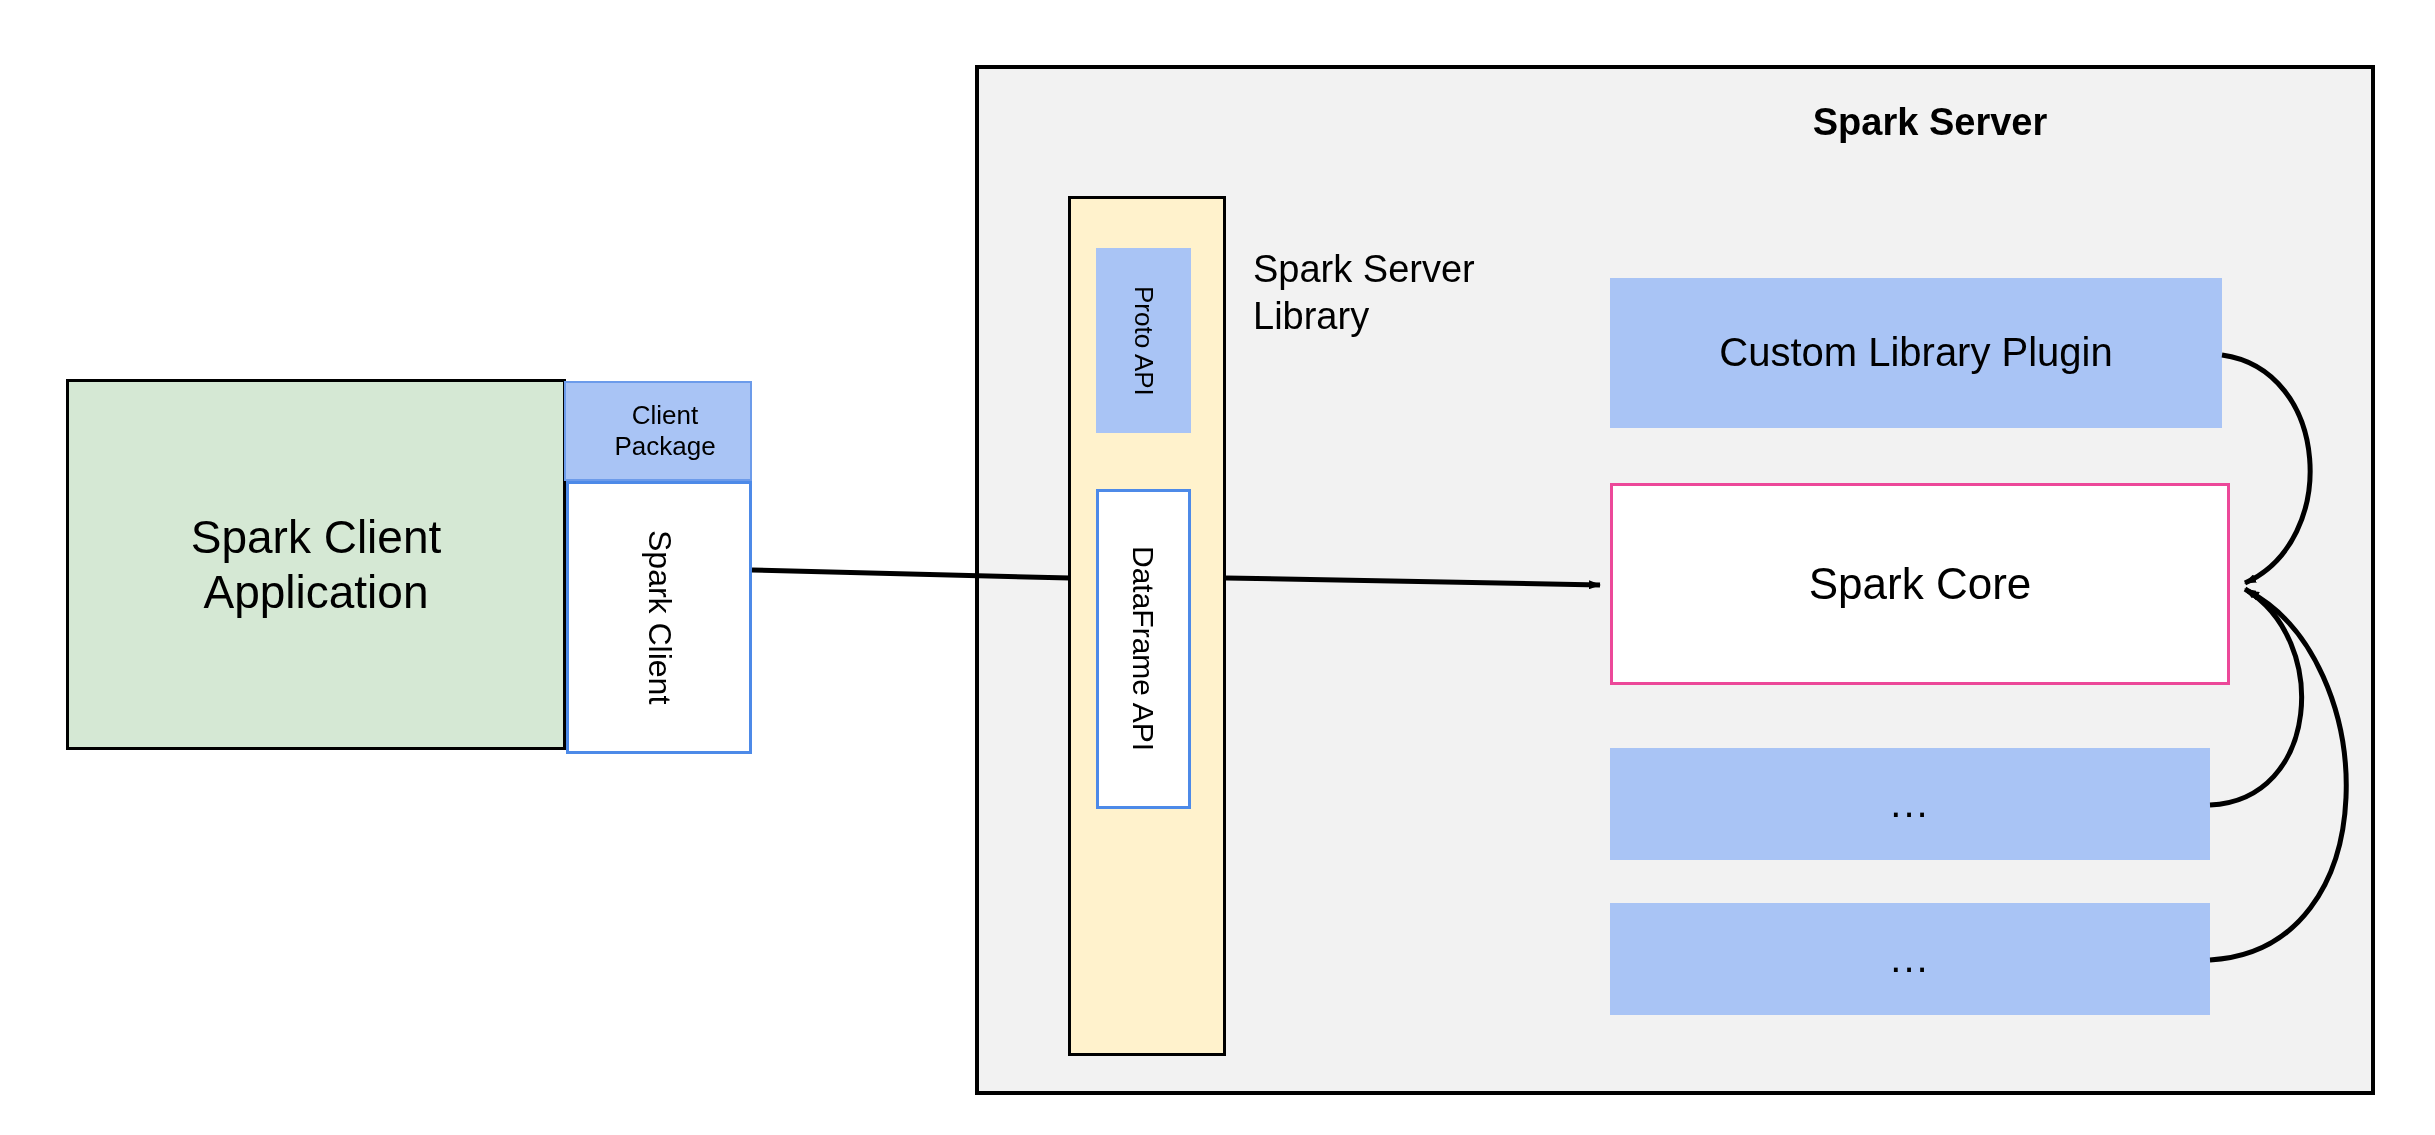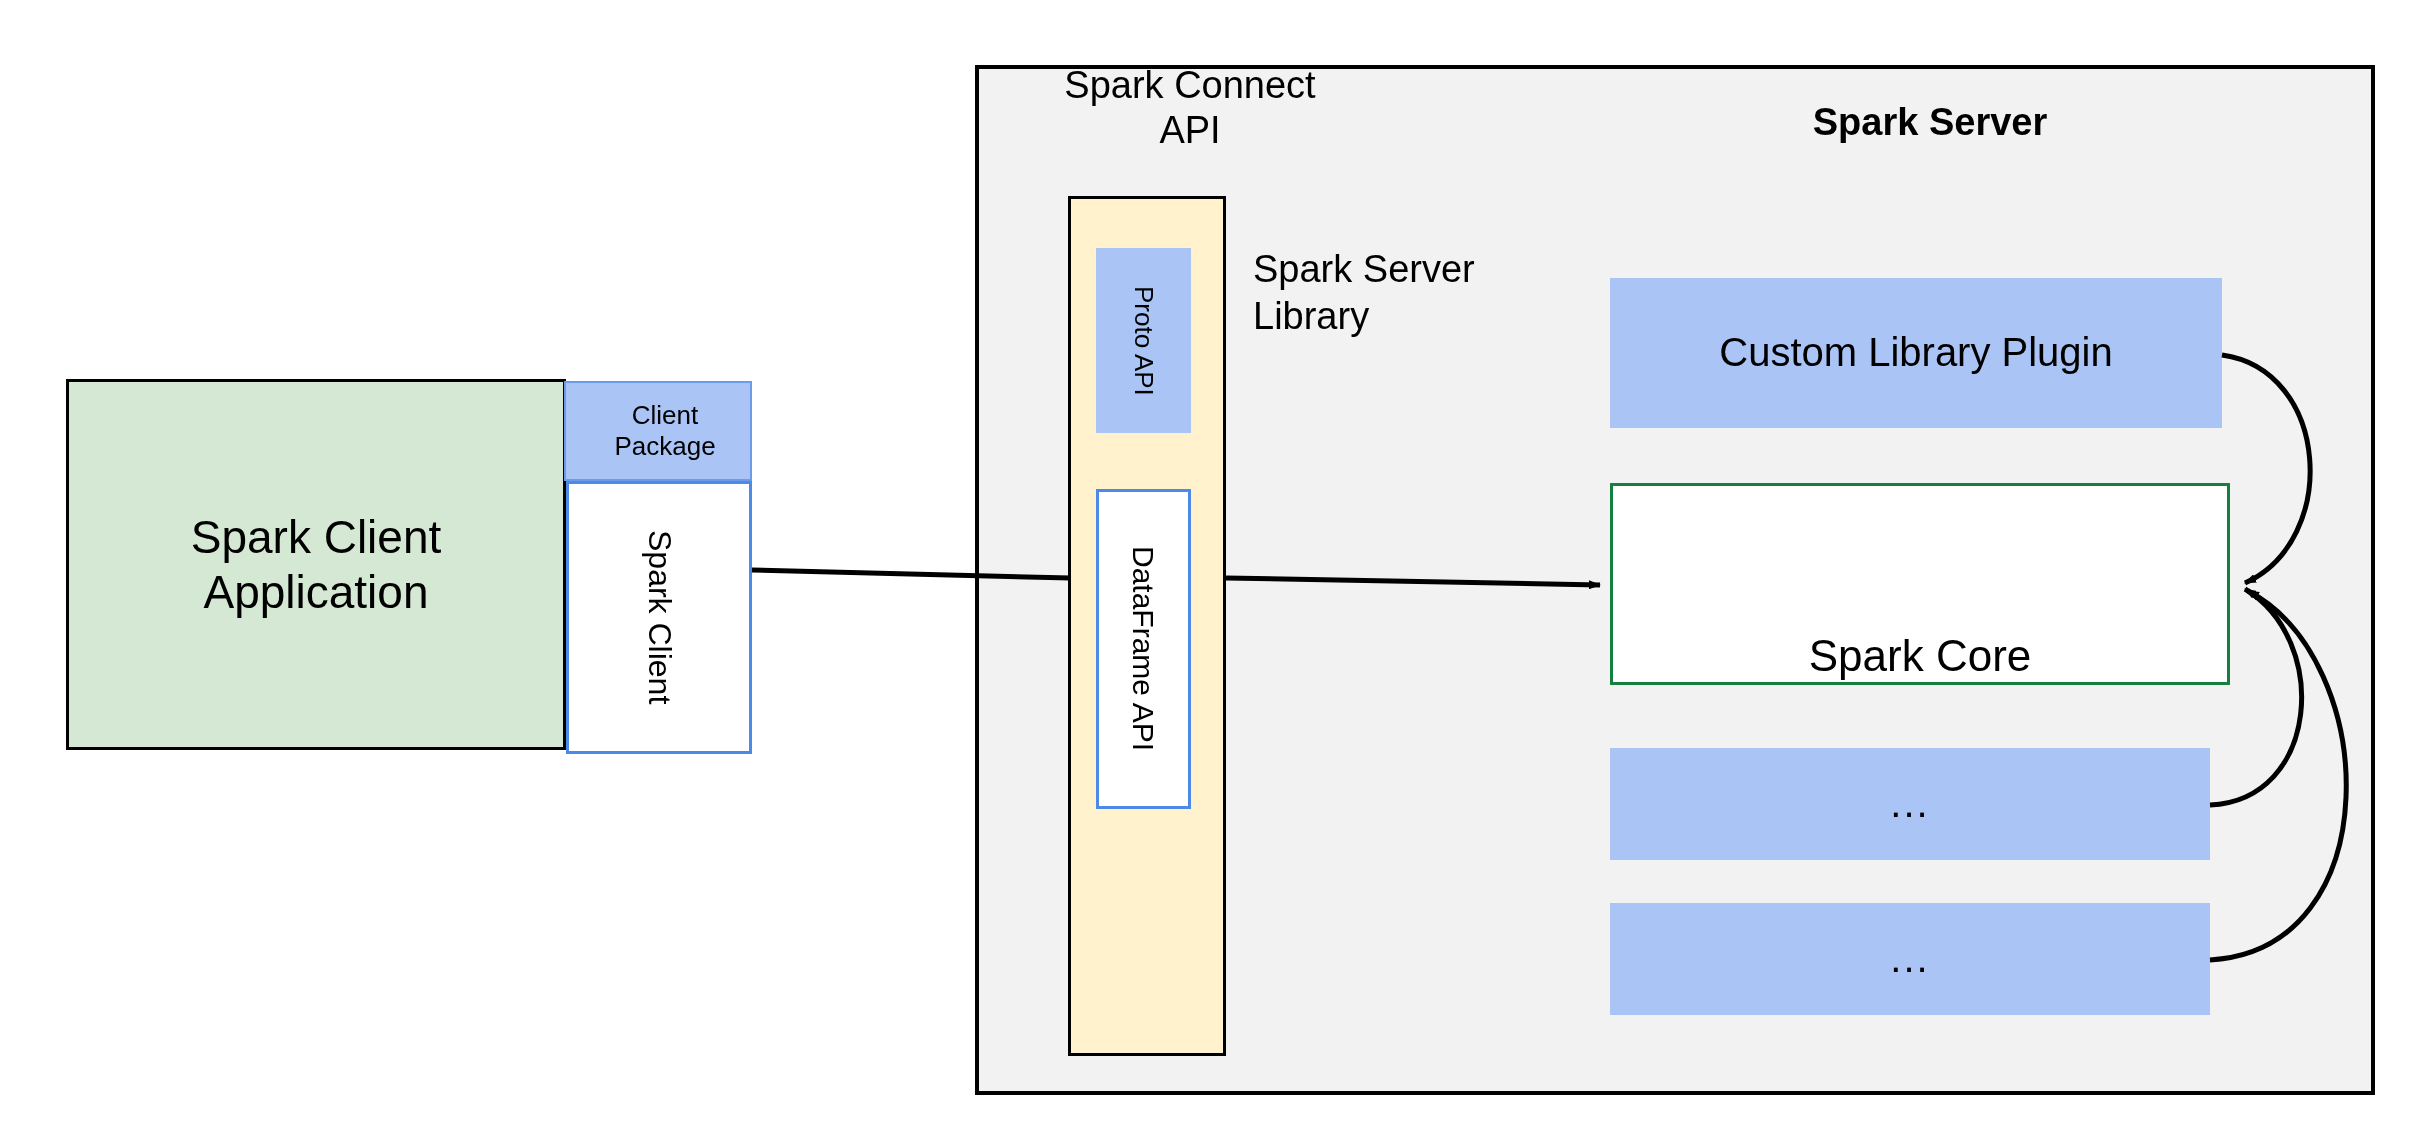--- a/index.html
+++ b/index.html
@@ -98,42 +98,39 @@
   .plugin-box {
     background: #a9c4f5;
     border: none;
     align-items: center;
   }
   .plugin-label { font-size: 40px; }
   .ellipsis-label { font-size: 40px; letter-spacing: 2px; }
 
   #spark-core-box {
     background: #ffffff;
-    border: 3px solid #15803d;
-    align-items: flex-end;
+    border: 3px solid #ec4899;
   }
   #spark-core-label { font-size: 44px; }
 
   #edges {
     position: absolute;
     left: 0; top: 0;
     width: 2435px;
     height: 1135px;
     pointer-events: none;
   }
 </style>
 </head>
 <body>
 
 <div id="canvas">
 
   <div class="box" id="spark-server-box" style="left:975px; top:65px; width:1400px; height:1030px;"></div>
 
-  <div class="box ctr" id="spark-connect-api-label" style="left:1000px; top:62px; width:380px; height:92px;">Spark Connect
-API</div>
 
   <div class="box ctr" id="spark-server-title" style="left:1570px; top:100px; width:720px; height:44px;">Spark Server</div>
 
   <div class="box ctr" id="spark-server-library-label" style="left:1253px; top:243px; width:330px; height:100px;">Spark Server
 Library</div>
 
   <div class="box" id="connect-api-column" style="left:1068px; top:196px; width:158px; height:860px;">
     <div class="box ctr vert-text" id="proto-api-box" style="left:25px; top:49px; width:95px; height:185px;">
       <span id="proto-api-label">Proto API</span>
     </div>

